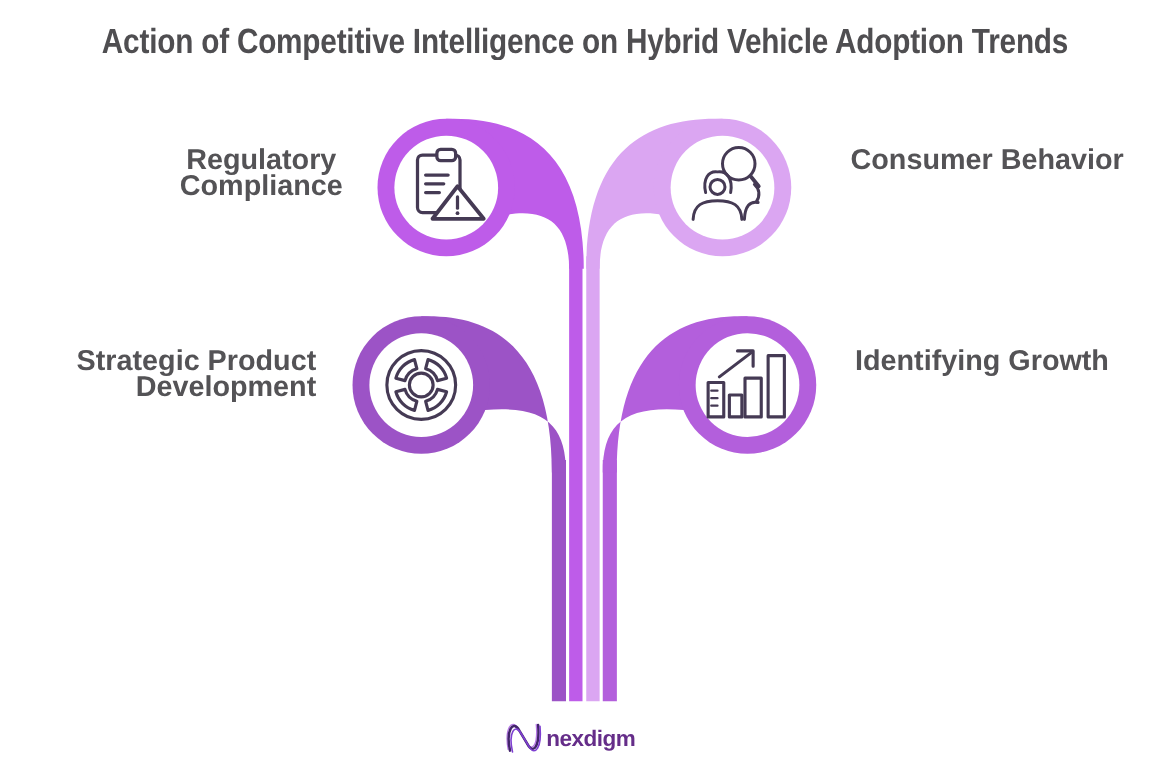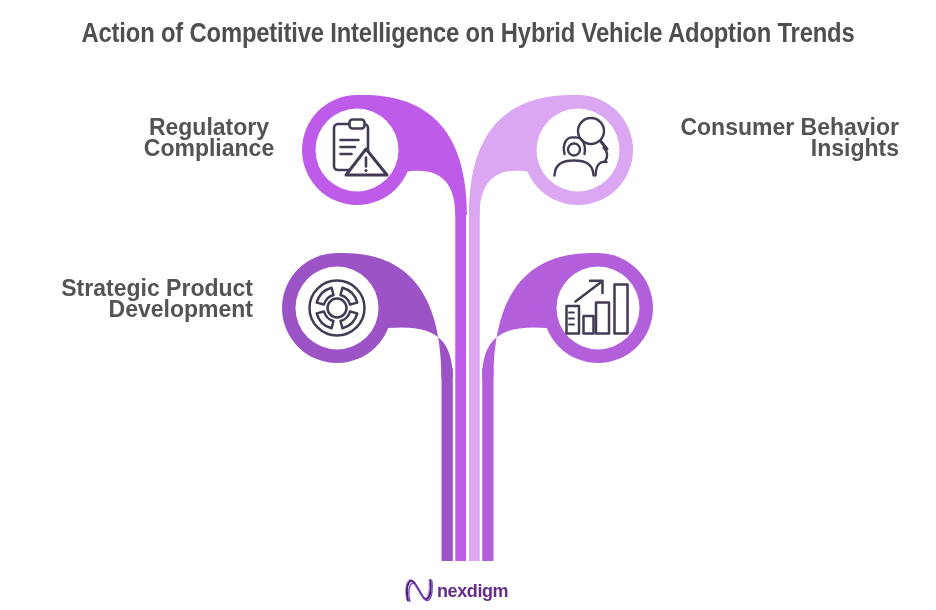--- a/index.html
+++ b/index.html
@@ -109,26 +109,26 @@
     </g>
   </svg>
 
   <div class="label tl" style="color: rgb(84, 83, 86);">
     <div>Regulatory</div>
     <div>Compliance</div>
   </div>
 
   <div class="label tr" style="color: rgb(84, 83, 86);">
     <div>Consumer Behavior</div>
-    <div>Insights</div>
   </div>
 
   <div class="label bl" style="color: rgb(84, 83, 86);">
     <div>Strategic Product</div>
     <div>Development</div>
   </div>
 
   <div class="label br" style="color: rgb(84, 83, 86);">
+    <div>Identifying Growth</div>
   </div>
 
   <div class="brand" style="color: rgb(101, 45, 137);">nexdigm</div>
 
 </div>
 
 </body></html>

